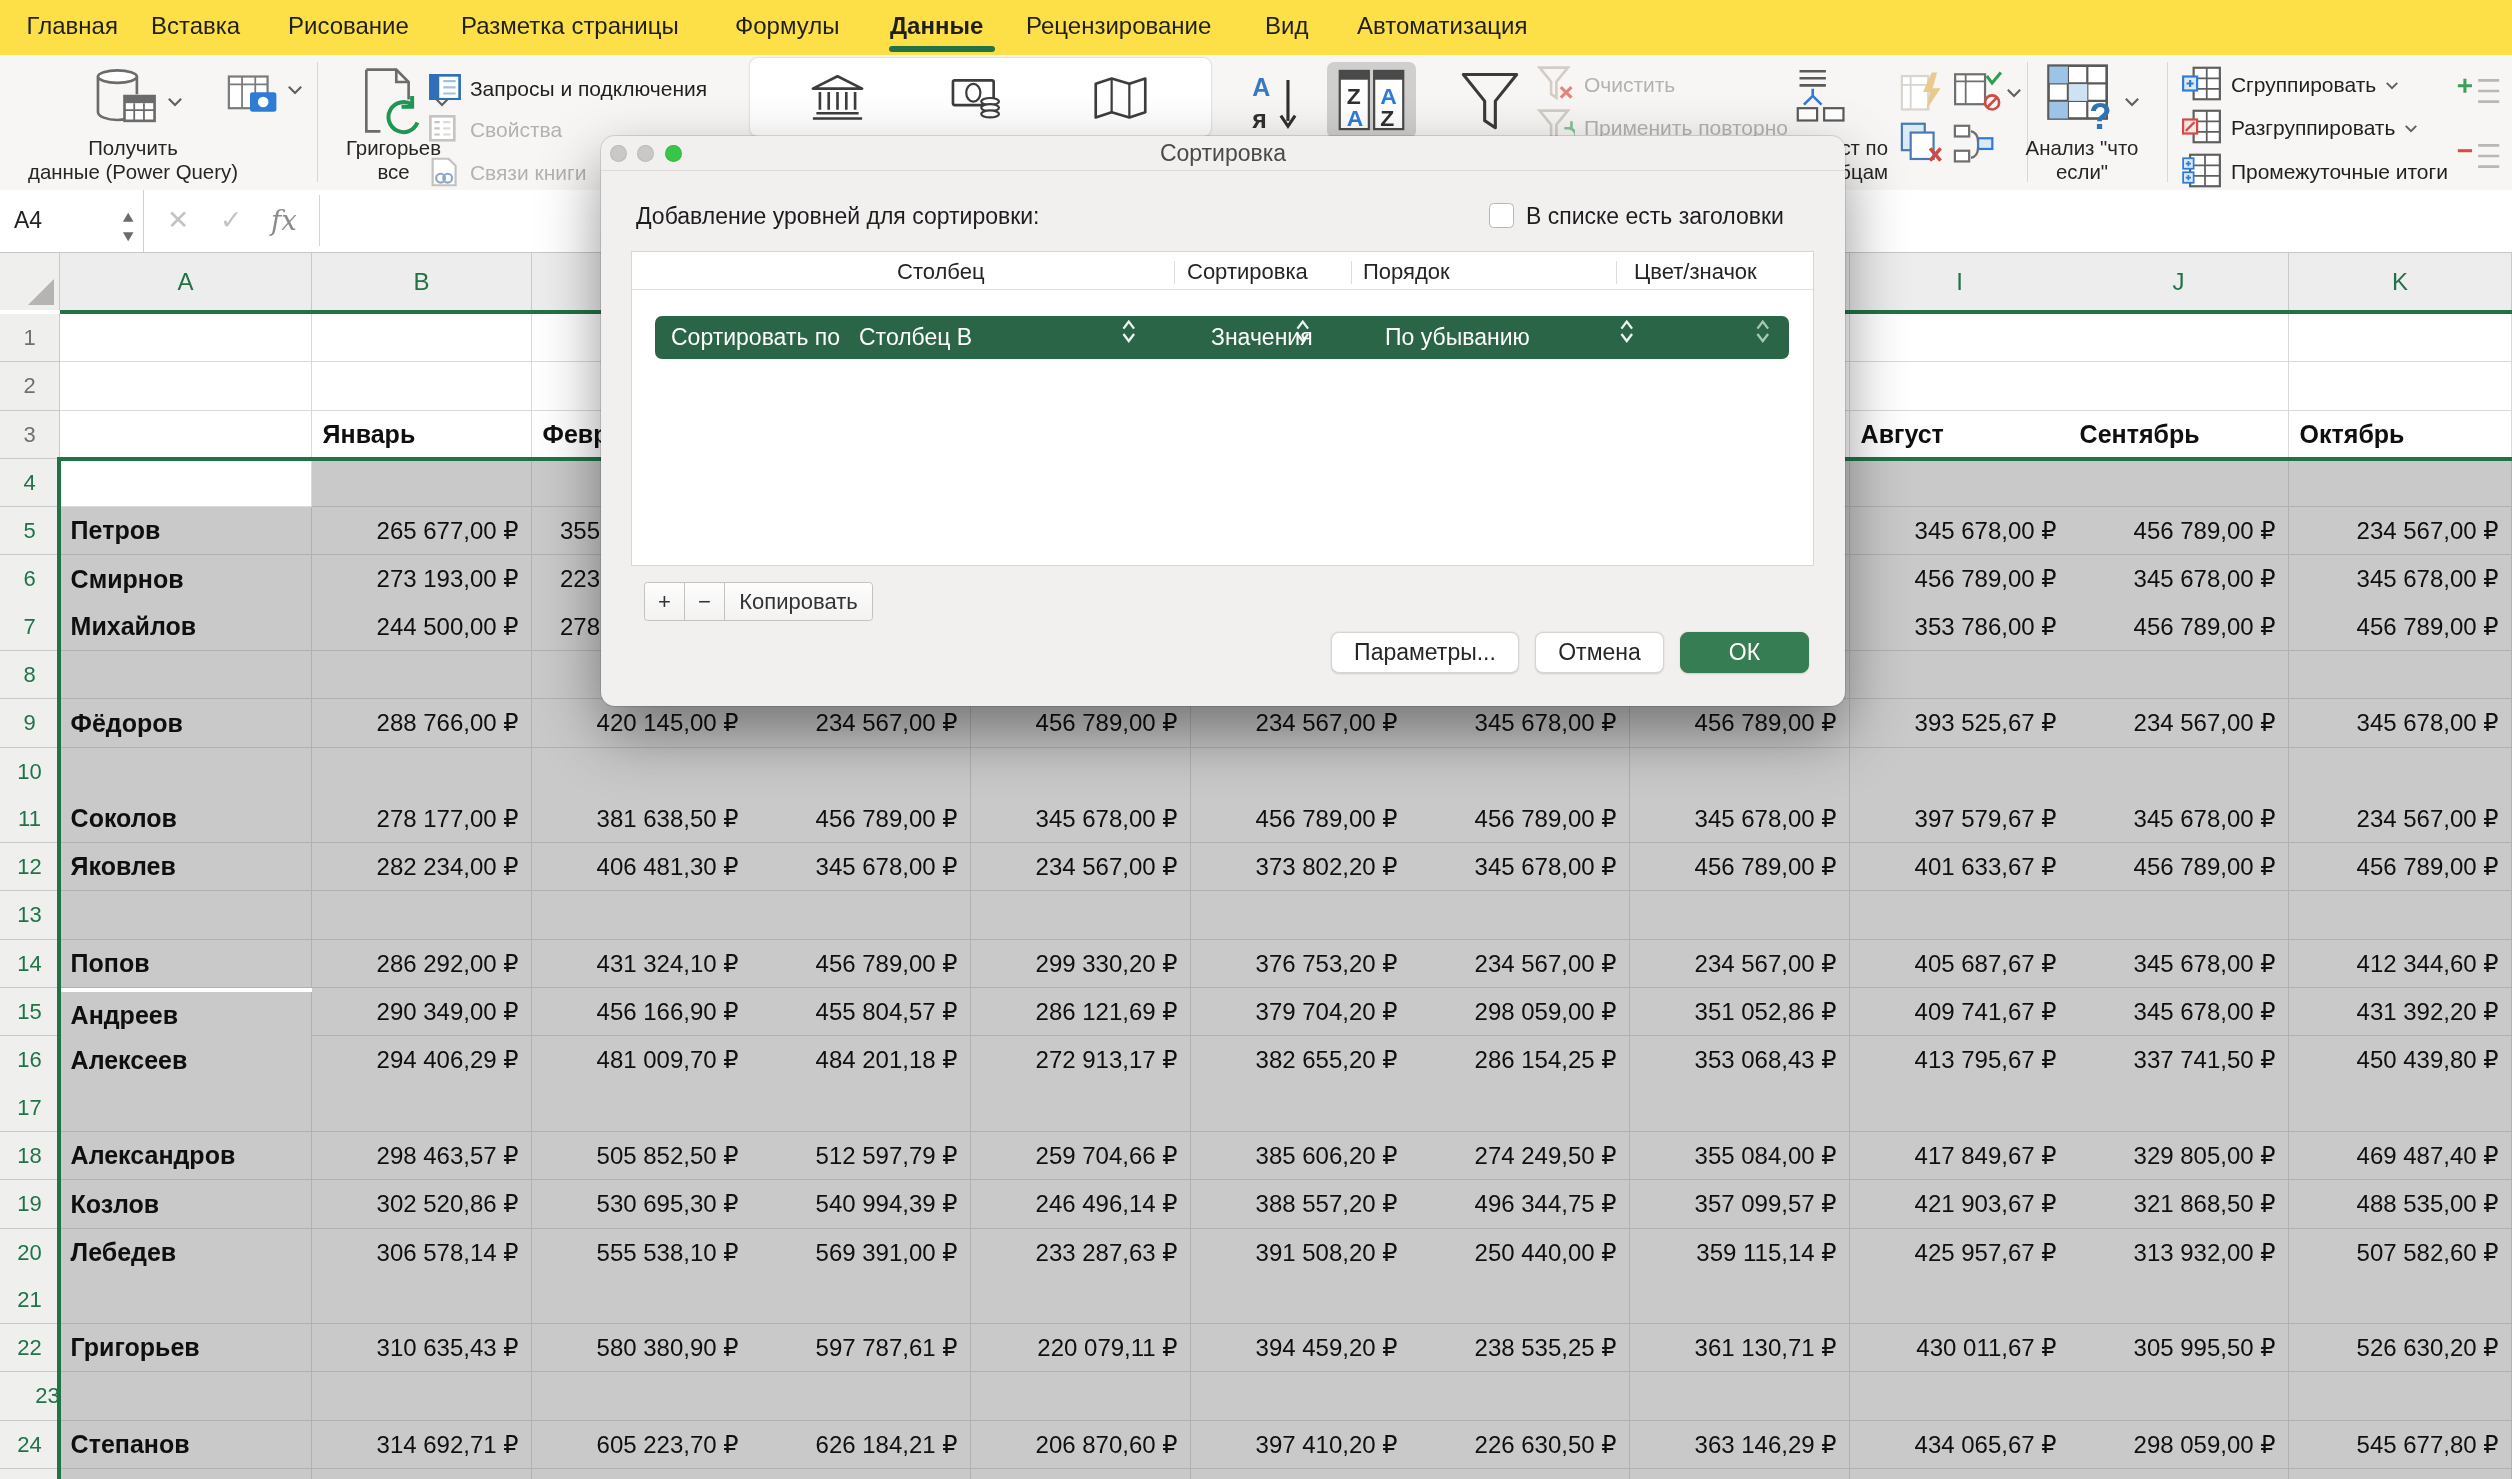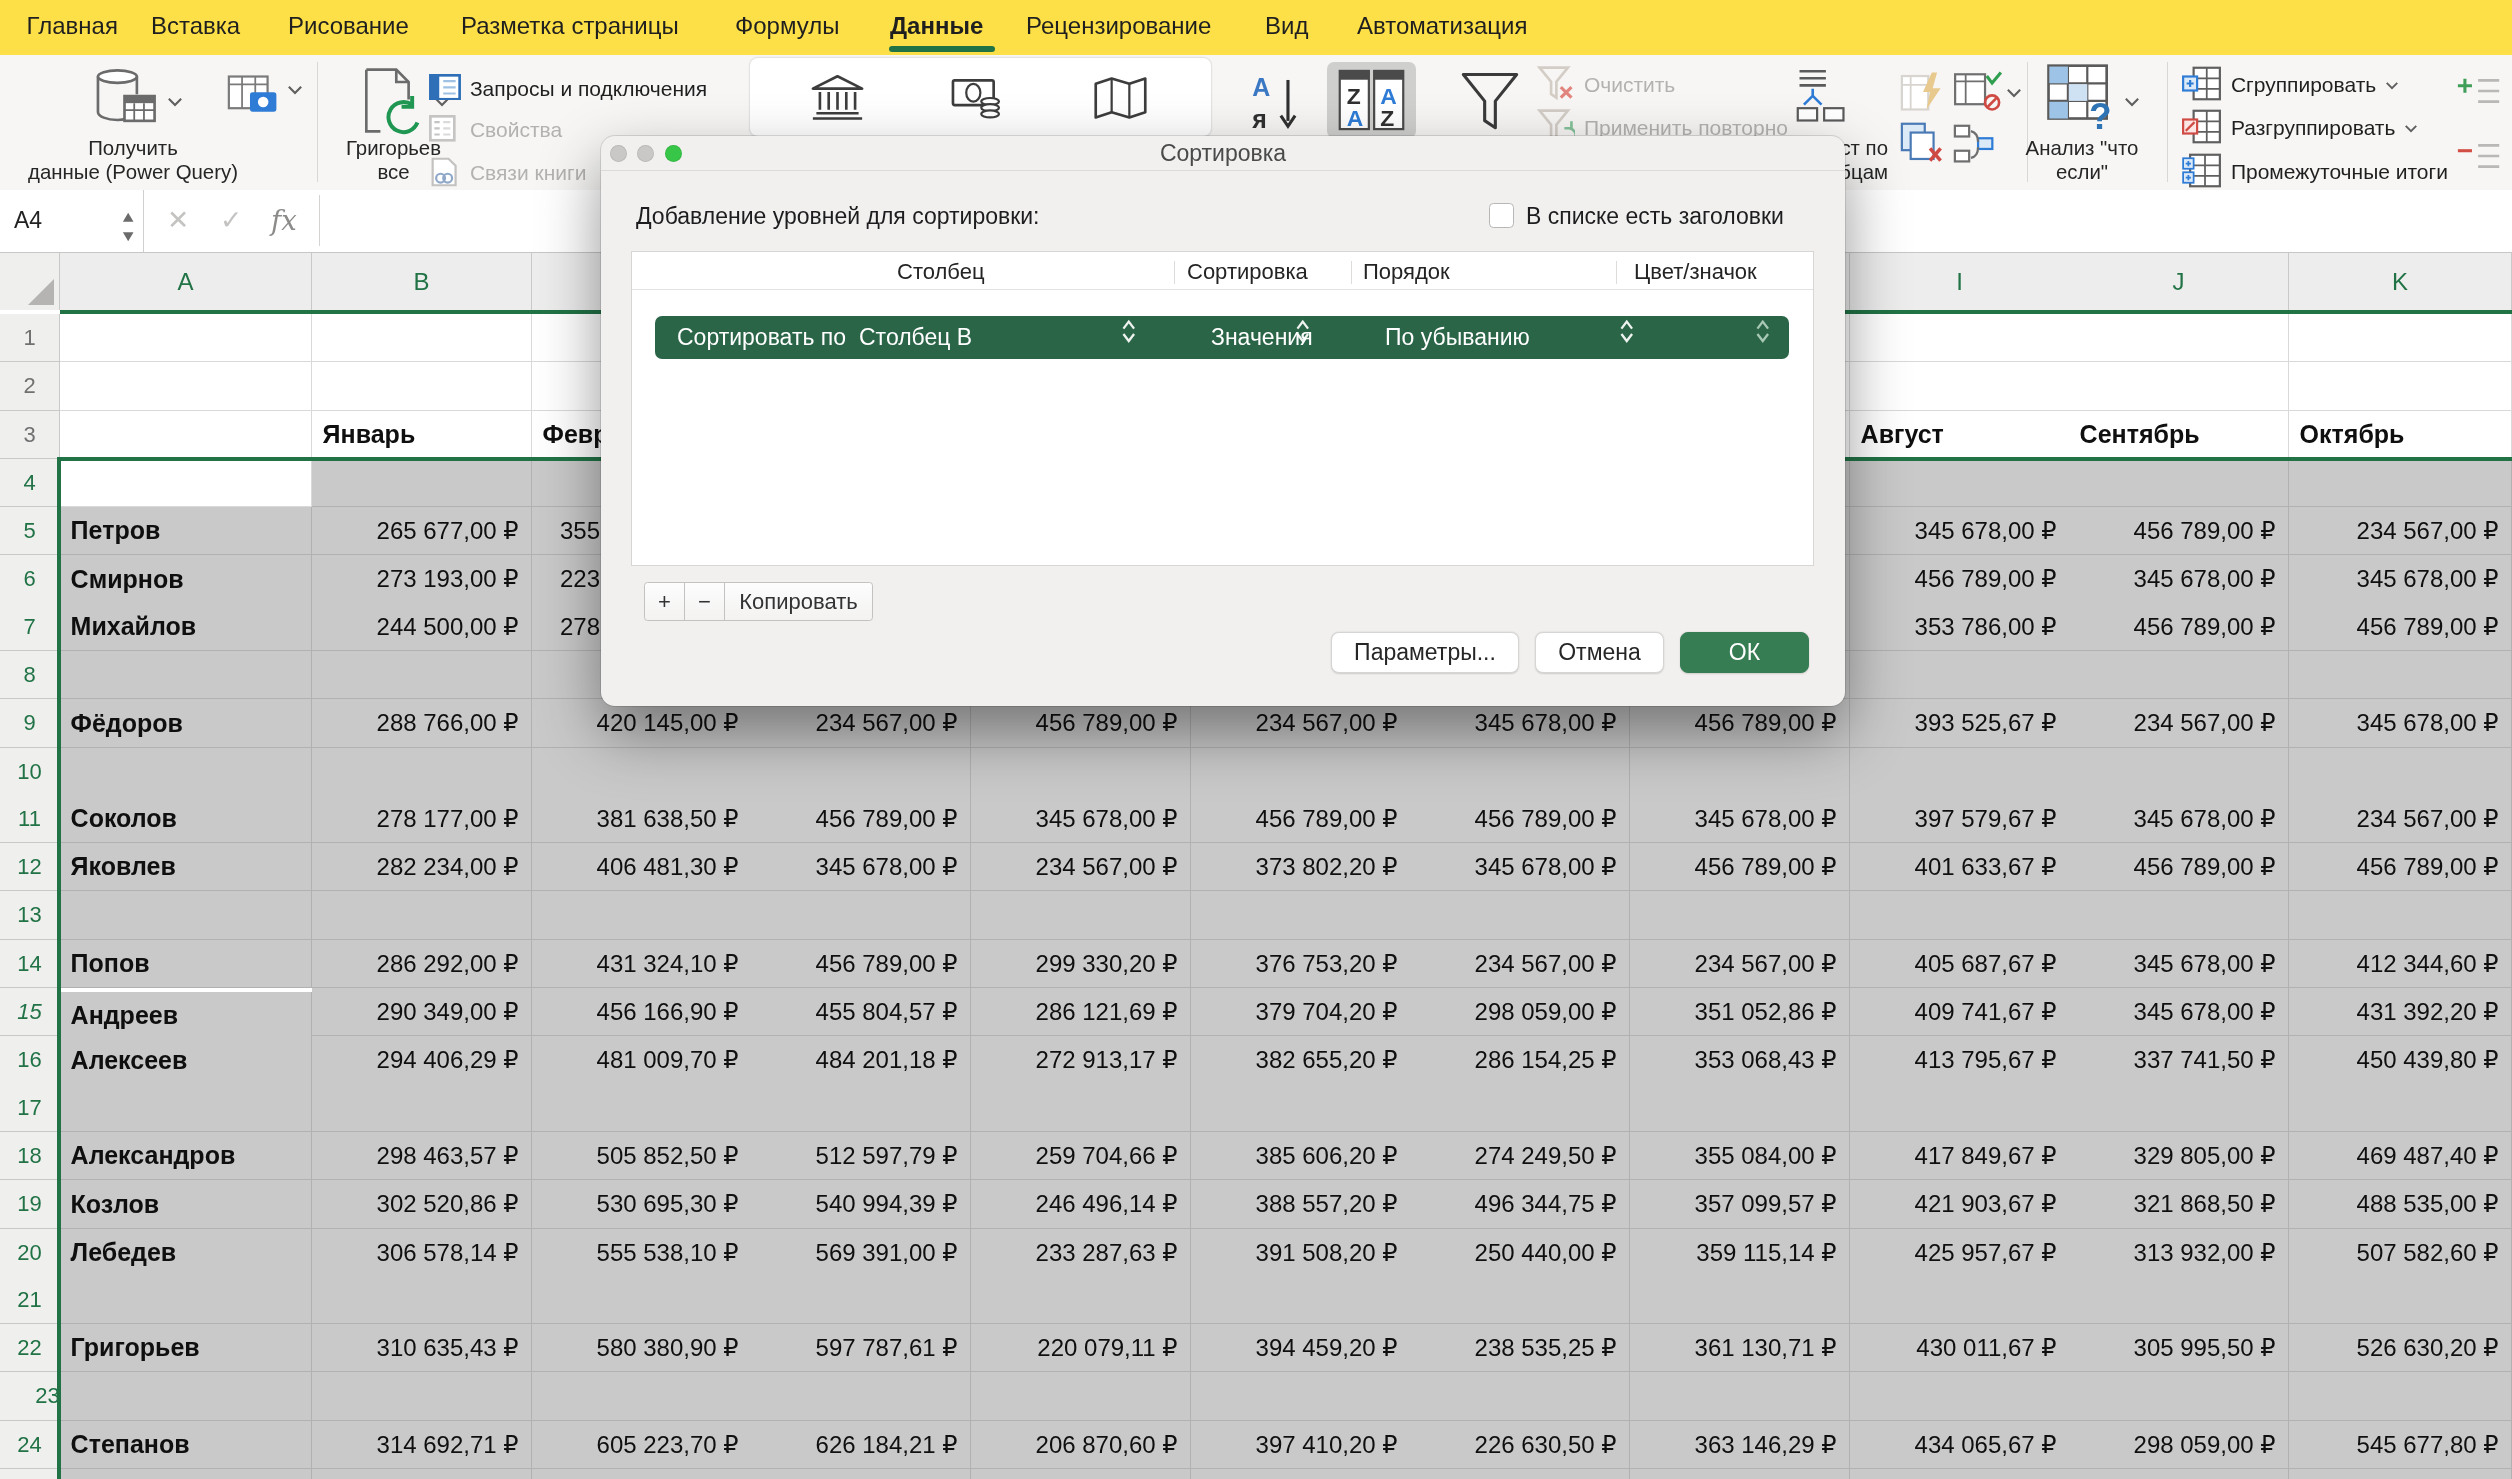--- a/index.html
+++ b/index.html
@@ -499,21 +499,21 @@
       <div class="cell sel num" style="left: 312px; top: 940px; width: 220px; height: 48px;">286 292,00 ₽</div>
       <div class="cell sel num" style="left: 532px; top: 940px; width: 220px; height: 48px;">431 324,10 ₽</div>
       <div class="cell sel num" style="left: 751px; top: 940px; width: 220px; height: 48px;">456 789,00 ₽</div>
       <div class="cell sel num" style="left: 971px; top: 940px; width: 220px; height: 48px;">299 330,20 ₽</div>
       <div class="cell sel num" style="left: 1191px; top: 940px; width: 220px; height: 48px;">376 753,20 ₽</div>
       <div class="cell sel num" style="left: 1410px; top: 940px; width: 220px; height: 48px;">234 567,00 ₽</div>
       <div class="cell sel num" style="left: 1630px; top: 940px; width: 220px; height: 48px;">234 567,00 ₽</div>
       <div class="cell sel num" style="left: 1850px; top: 940px; width: 220px; height: 48px;">405 687,67 ₽</div>
       <div class="cell sel num" style="left: 2069px; top: 940px; width: 220px; height: 48px;">345 678,00 ₽</div>
       <div class="cell sel num" style="left: 2289px; top: 940px; width: 223px; height: 48px;">412 344,60 ₽</div>
-      <div class="rh" style="left: 0px; top: 988px; width: 60px; height: 48px; color: var(--accent); font-style: italic;">15</div>
+      <div class="rh" style="left: 0px; top: 988px; width: 60px; height: 48px; color: var(--accent);">15</div>
       <div class="cell sel nameb" style="left: 60px; top: 992px; width: 252px; height: 48px; text-align: right;">Андреев</div>
       <div class="cell sel num" style="left: 312px; top: 988px; width: 220px; height: 48px;">290 349,00 ₽</div>
       <div class="cell sel num" style="left: 532px; top: 988px; width: 220px; height: 48px;">456 166,90 ₽</div>
       <div class="cell sel num" style="left: 751px; top: 988px; width: 220px; height: 48px;">455 804,57 ₽</div>
       <div class="cell sel num" style="left: 971px; top: 988px; width: 220px; height: 48px;">286 121,69 ₽</div>
       <div class="cell sel num" style="left: 1191px; top: 988px; width: 220px; height: 48px;">379 704,20 ₽</div>
       <div class="cell sel num" style="left: 1410px; top: 988px; width: 220px; height: 48px;">298 059,00 ₽</div>
       <div class="cell sel num" style="left: 1630px; top: 988px; width: 220px; height: 48px;">351 052,86 ₽</div>
       <div class="cell sel num" style="left: 1850px; top: 988px; width: 220px; height: 48px;">409 741,67 ₽</div>
       <div class="cell sel num" style="left: 2069px; top: 988px; width: 220px; height: 48px;">345 678,00 ₽</div>
@@ -655,21 +655,21 @@
     <div id="dlg-listbox">
       <span class="dlg-colhdr" style="left:265px;">Столбец</span>
       <span class="dlg-colhdr" style="left:555px;">Сортировка</span>
       <span class="dlg-colhdr" style="left:731px;">Порядок</span>
       <span class="dlg-colhdr" style="left:1002px;">Цвет/значок</span>
       <span class="dlg-colsep" style="left:542px;"></span>
       <span class="dlg-colsep" style="left:719px;"></span>
       <span class="dlg-colsep" style="left:984px;"></span>
       <div id="dlg-hdrline"></div>
       <div id="sort-row">
-        <span style="left:22px;">Сортировать по</span>
+        <span style="left:16px;">Сортировать по</span>
         <span style="left:204px;">Столбец B</span>
         <span class="stepper" style="left:464px;"><svg width="19.5" height="26.6" viewBox="0 0 22 30">
               <path d="M5 12 L11 4 L17 12" fill="none" stroke="rgba(255,255,255,.92)" stroke-width="2.6"></path>
               <path d="M5 18 L11 26 L17 18" fill="none" stroke="rgba(255,255,255,.92)" stroke-width="2.6"></path>
             </svg></span>
         <span style="left:556px;">Значения</span>
         <span class="stepper" style="left:638px;"><svg width="19.5" height="26.6" viewBox="0 0 22 30">
               <path d="M5 12 L11 4 L17 12" fill="none" stroke="rgba(255,255,255,.92)" stroke-width="2.6"></path>
               <path d="M5 18 L11 26 L17 18" fill="none" stroke="rgba(255,255,255,.92)" stroke-width="2.6"></path>
             </svg></span>

